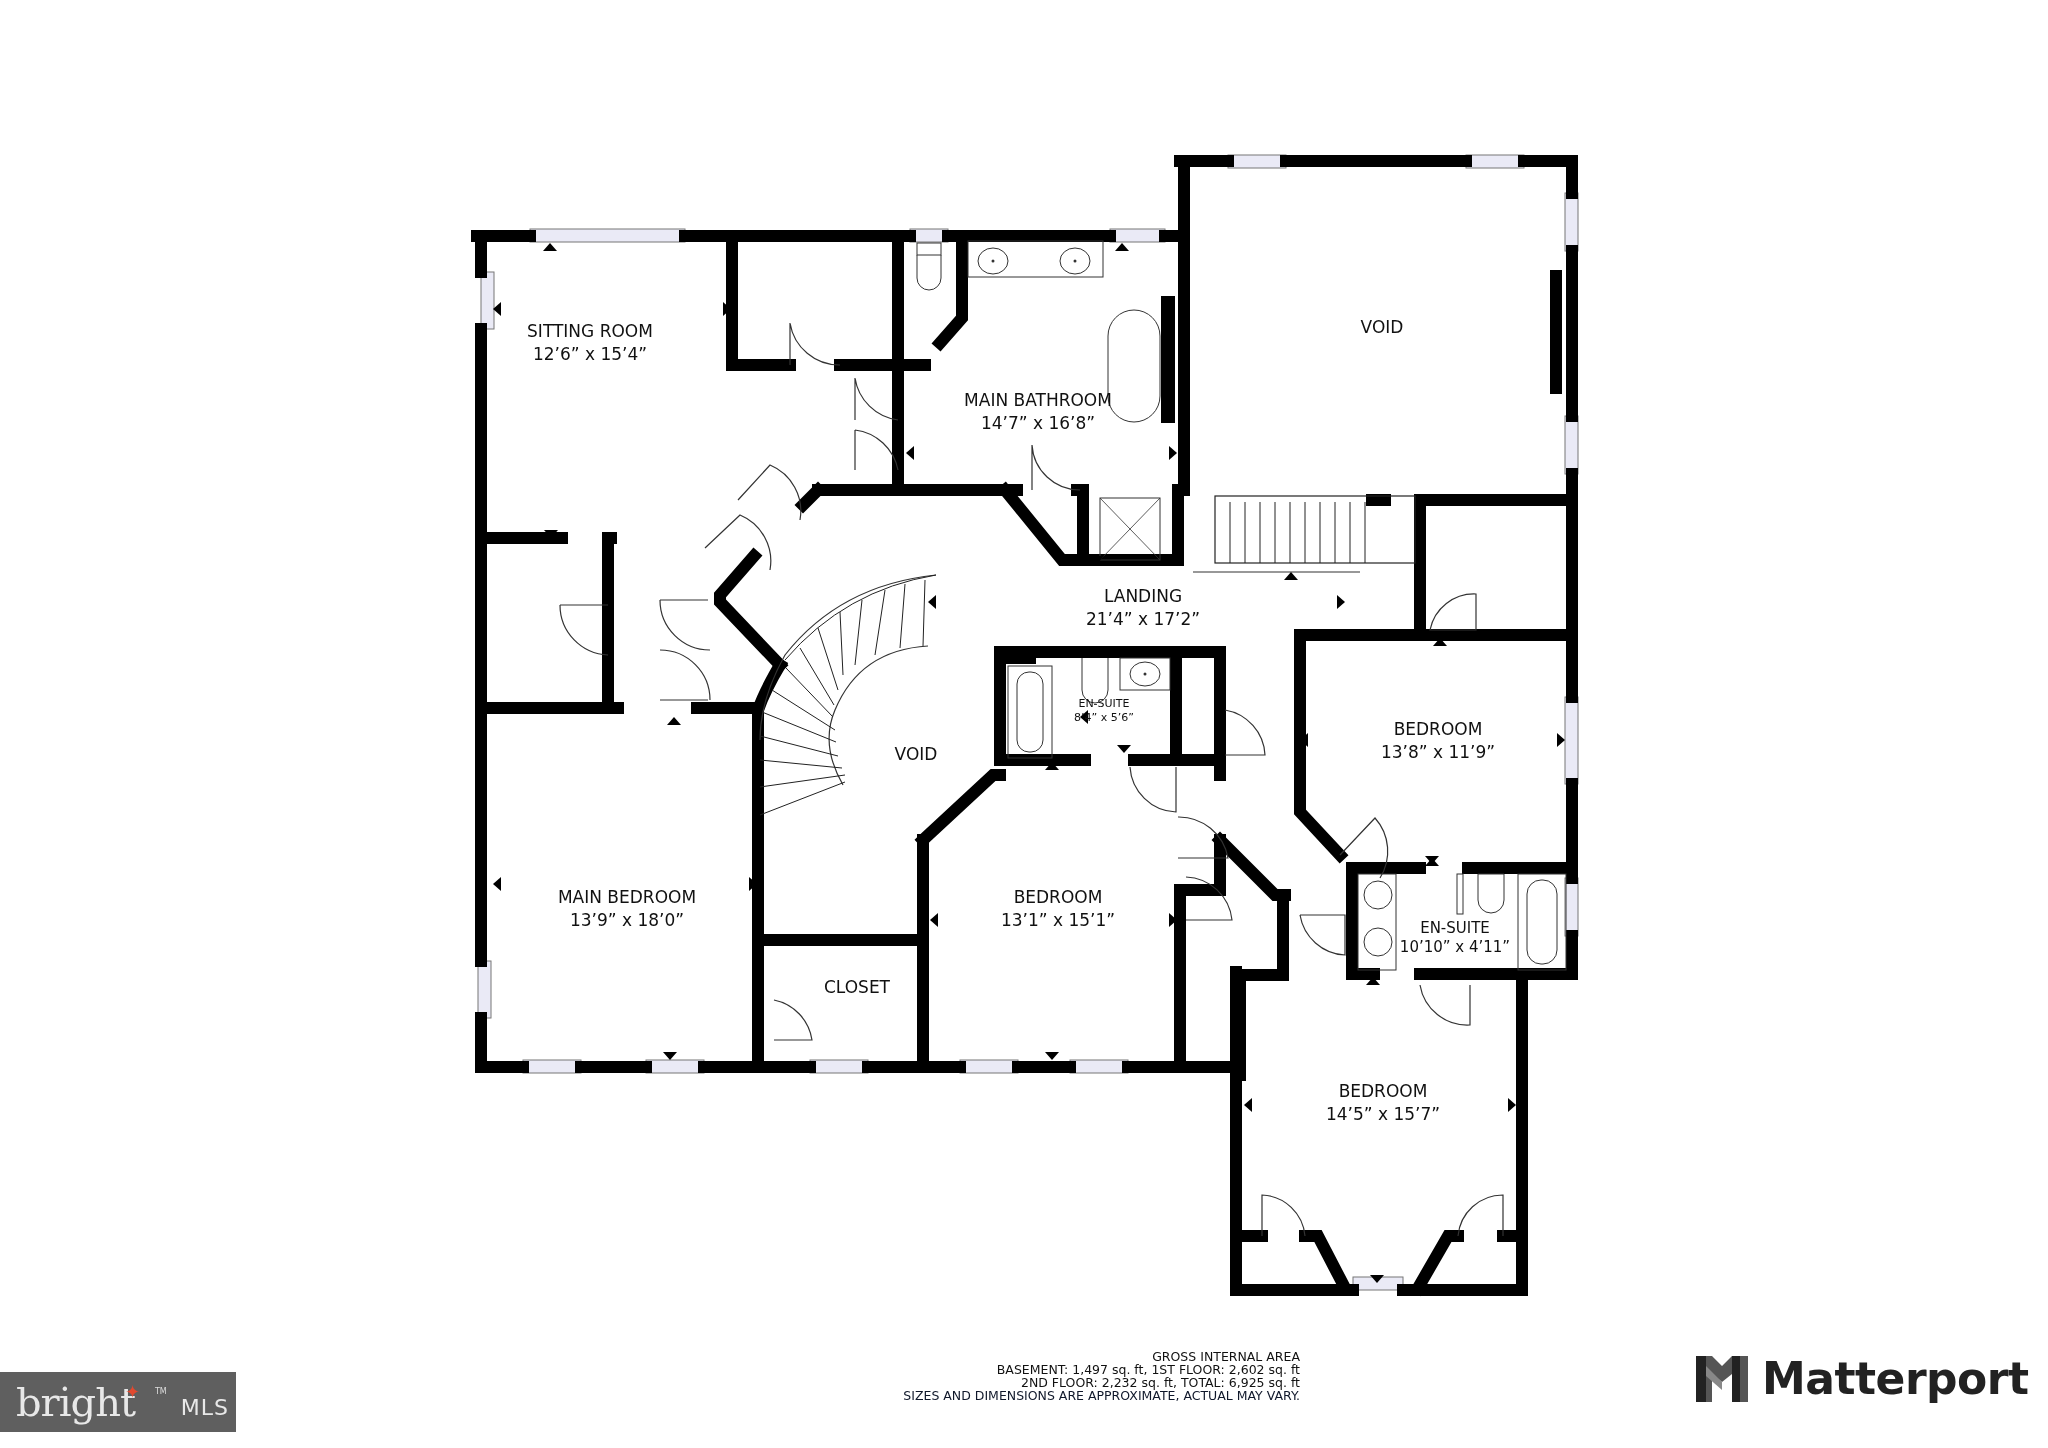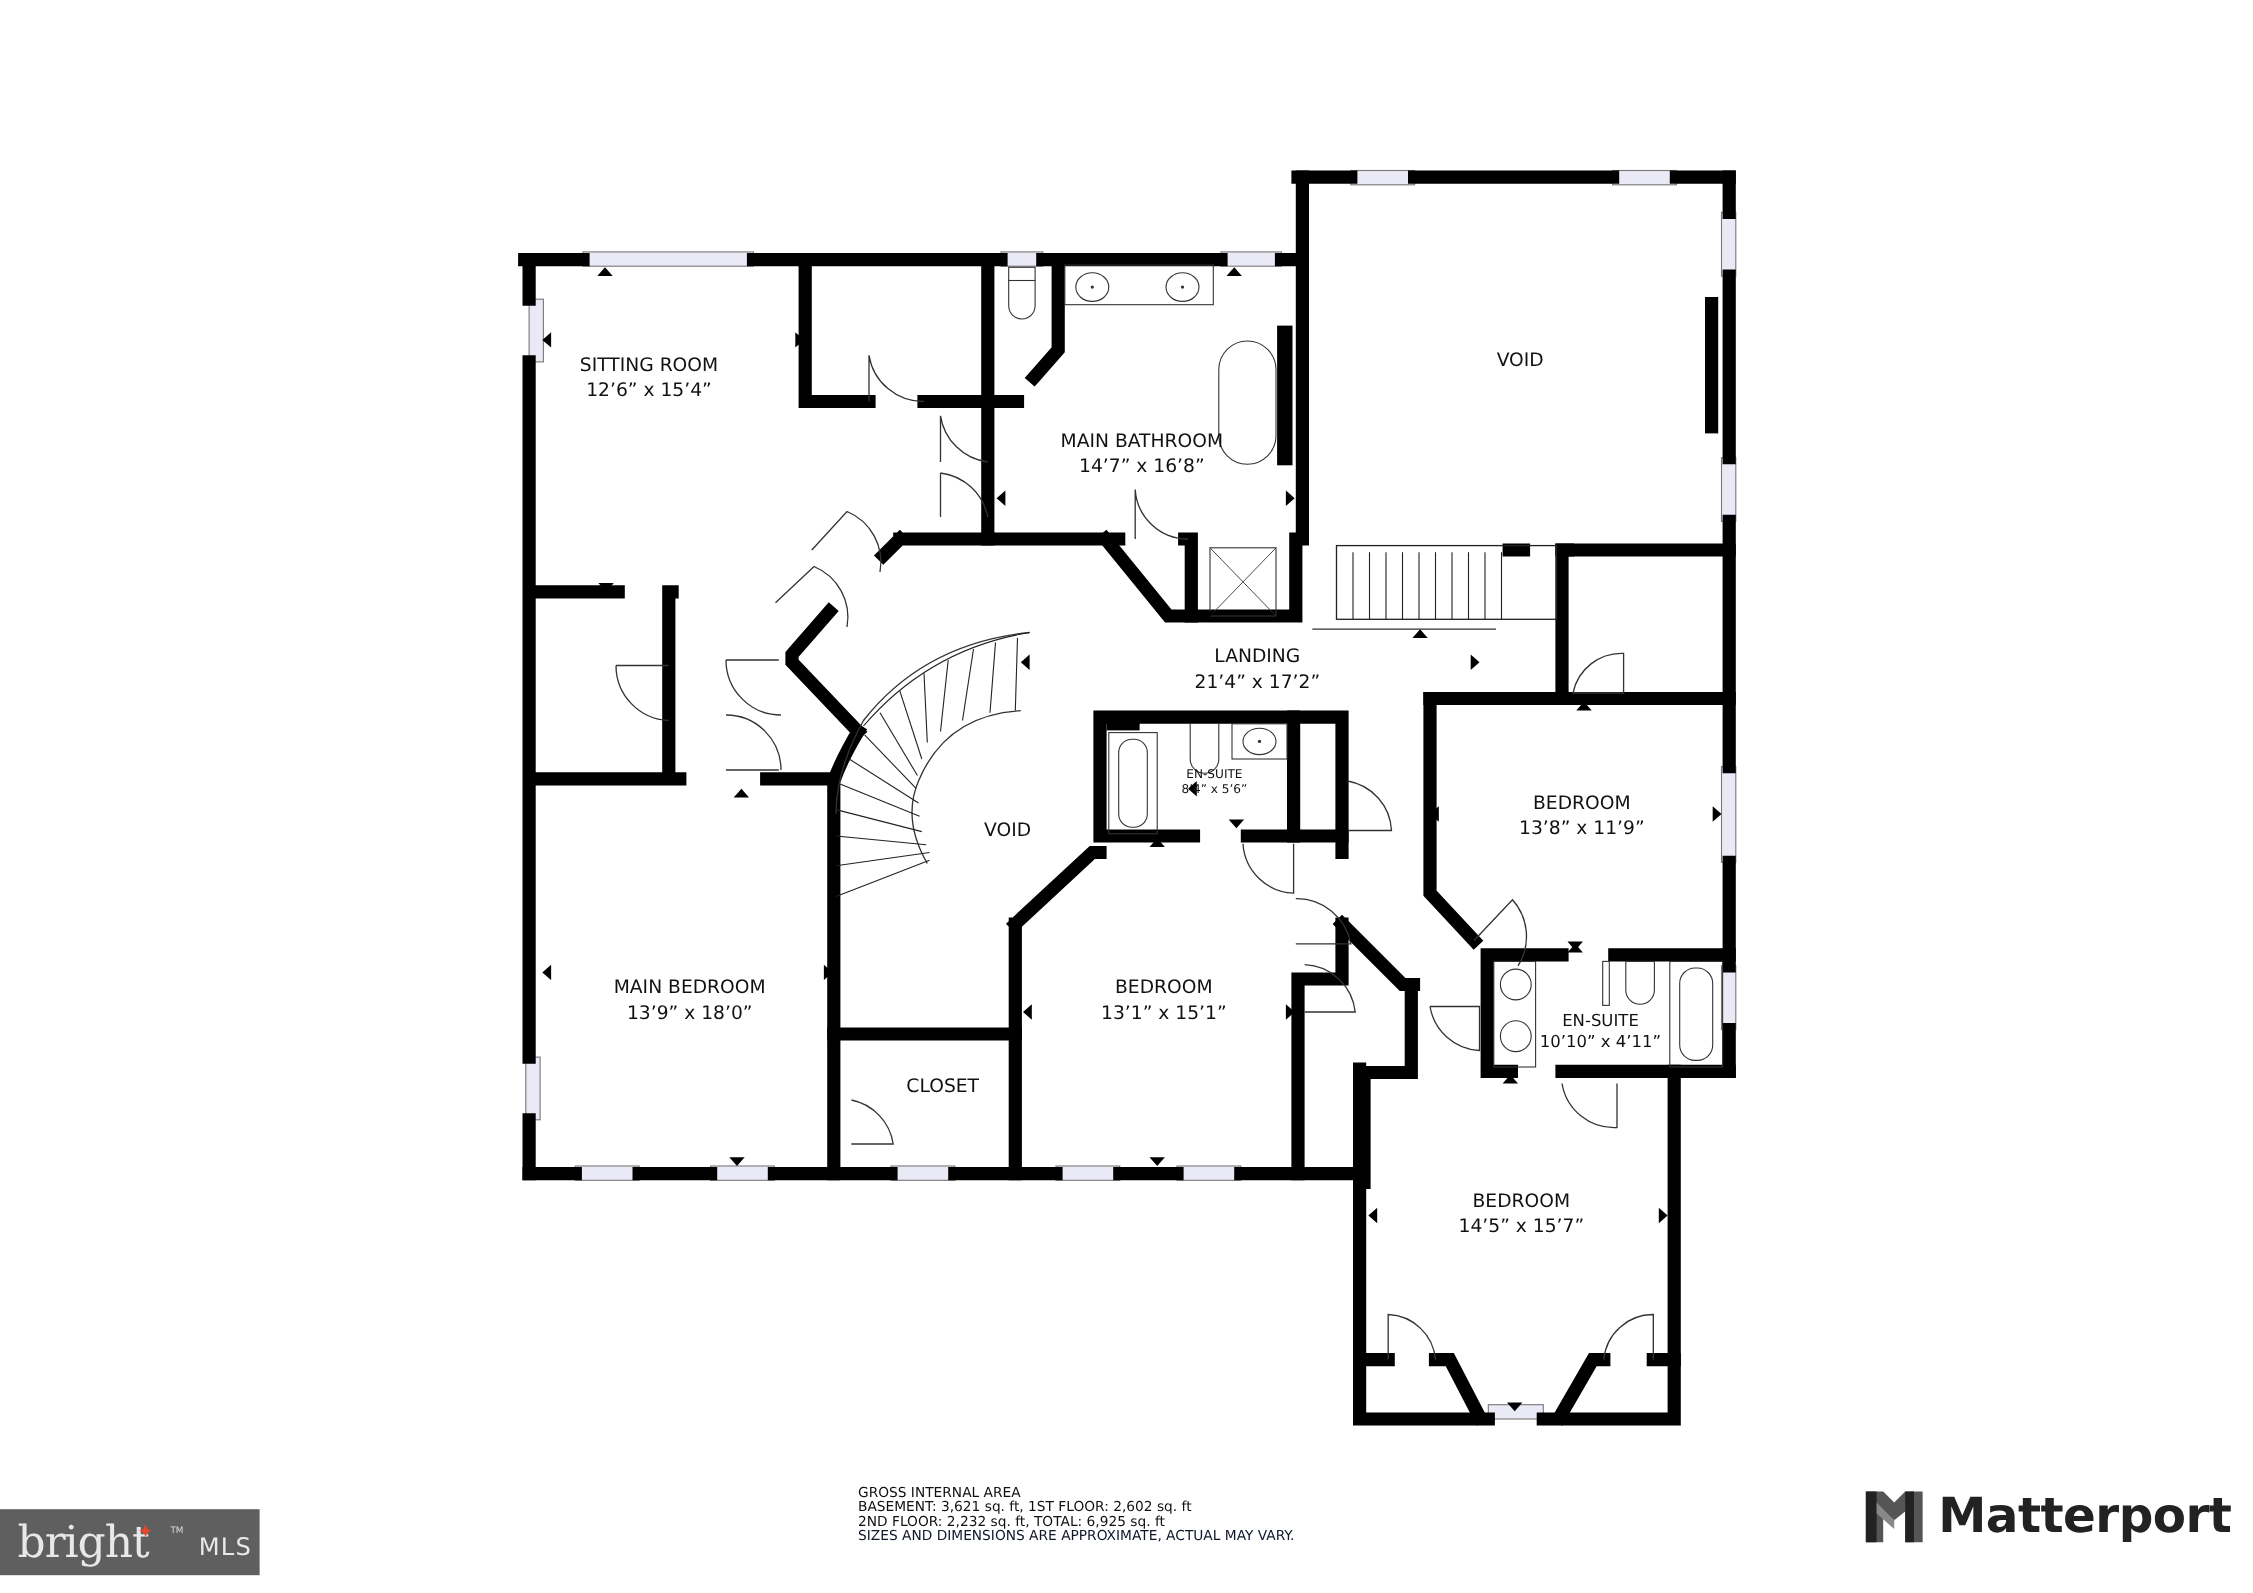--- a/index.html
+++ b/index.html
@@ -6,21 +6,21 @@
   body { width: 2048px; height: 1448px; position: relative; overflow: hidden; font-family: "DejaVu Sans", sans-serif; }
   #plan { position: absolute; left: 0; top: 0; width: 2048px; height: 1448px; }
   .wall { fill: #000; }
   .w { stroke: #000; stroke-width: 12; fill: none; stroke-linecap: square; stroke-linejoin: miter; }
   .thin { stroke: #333; stroke-width: 1.2; fill: none; }
   .win { fill: #eaeaf6; stroke: #777; stroke-width: 1; }
   .lbl { font-family: "DejaVu Sans", sans-serif; font-size: 17px; fill: #111; text-anchor: middle; }
   .lbl-sm { font-family: "DejaVu Sans", sans-serif; font-size: 11px; fill: #111; text-anchor: middle; }
   .lbl-md { font-family: "DejaVu Sans", sans-serif; font-size: 15px; fill: #111; text-anchor: middle; }
   .arrow { fill: #000; }
-  .footer { position: absolute; left: 780px; top: 1350px; width: 520px; text-align: left; font-family: "DejaVu Sans", sans-serif; font-size: 12.5px; line-height: 13px; color: #111; }
+  .footer { position: absolute; left: 780px; top: 1350px; width: 520px; text-align: right; font-family: "DejaVu Sans", sans-serif; font-size: 12.5px; line-height: 13px; color: #111; }
   .footer .note { color: #0f172a; }
   .bright { position: absolute; left: 0; top: 1372px; width: 236px; height: 60px; background: #5f5f5f; display: flex; align-items: center; padding-left: 16px; box-sizing: border-box; }
   .bright .b1 { font-family: "DejaVu Serif", serif; font-size: 40px; color: #e8e8e8; letter-spacing: -1px; position: relative; }
   .bright .star { position: absolute; right: -4px; top: 2px; color: #e2492f; font-size: 18px; }
   .bright .tm { font-size: 8px; color: #ddd; margin-left: 20px; margin-top: -22px; }
   .bright .mls { font-family: "DejaVu Sans", sans-serif; font-size: 22px; color: #e8e8e8; margin-left: 14px; margin-top: 10px; letter-spacing: 1px; }
   .matterport { position: absolute; left: 1680px; top: 1352px; display: flex; align-items: center; padding-left: 16px; }
   .matterport .logo { width: 52px; height: 52px; position: relative; }
   .matterport .word { font-family: "DejaVu Sans", sans-serif; font-weight: bold; font-size: 44px; color: #222; margin-left: 14px; letter-spacing: -0.5px; }
 </style>
@@ -262,21 +262,21 @@
     <text class="lbl-md" x="1455" y="933">EN-SUITE</text>
     <text class="lbl-md" x="1455" y="952">10’10” x 4’11”</text>
 
     <text class="lbl" x="1383" y="1097">BEDROOM</text>
     <text class="lbl" x="1383" y="1120">14’5” x 15’7”</text>
   </g>
 </svg>
 
 <div class="footer">
   <div>GROSS INTERNAL AREA</div>
-  <div>BASEMENT: 3,621 sq. ft, 1ST FLOOR: 2,602 sq. ft</div>
+  <div>BASEMENT: 1,497 sq. ft, 1ST FLOOR: 2,602 sq. ft</div>
   <div>2ND FLOOR: 2,232 sq. ft, TOTAL: 6,925 sq. ft</div>
   <div class="note">SIZES AND DIMENSIONS ARE APPROXIMATE, ACTUAL MAY VARY.</div>
 </div>
 
 <div class="bright">
   <span class="b1"><span>bright</span><span class="star">✦</span></span>
   <span class="tm">TM</span>
   <span class="mls">MLS</span>
 </div>
 

